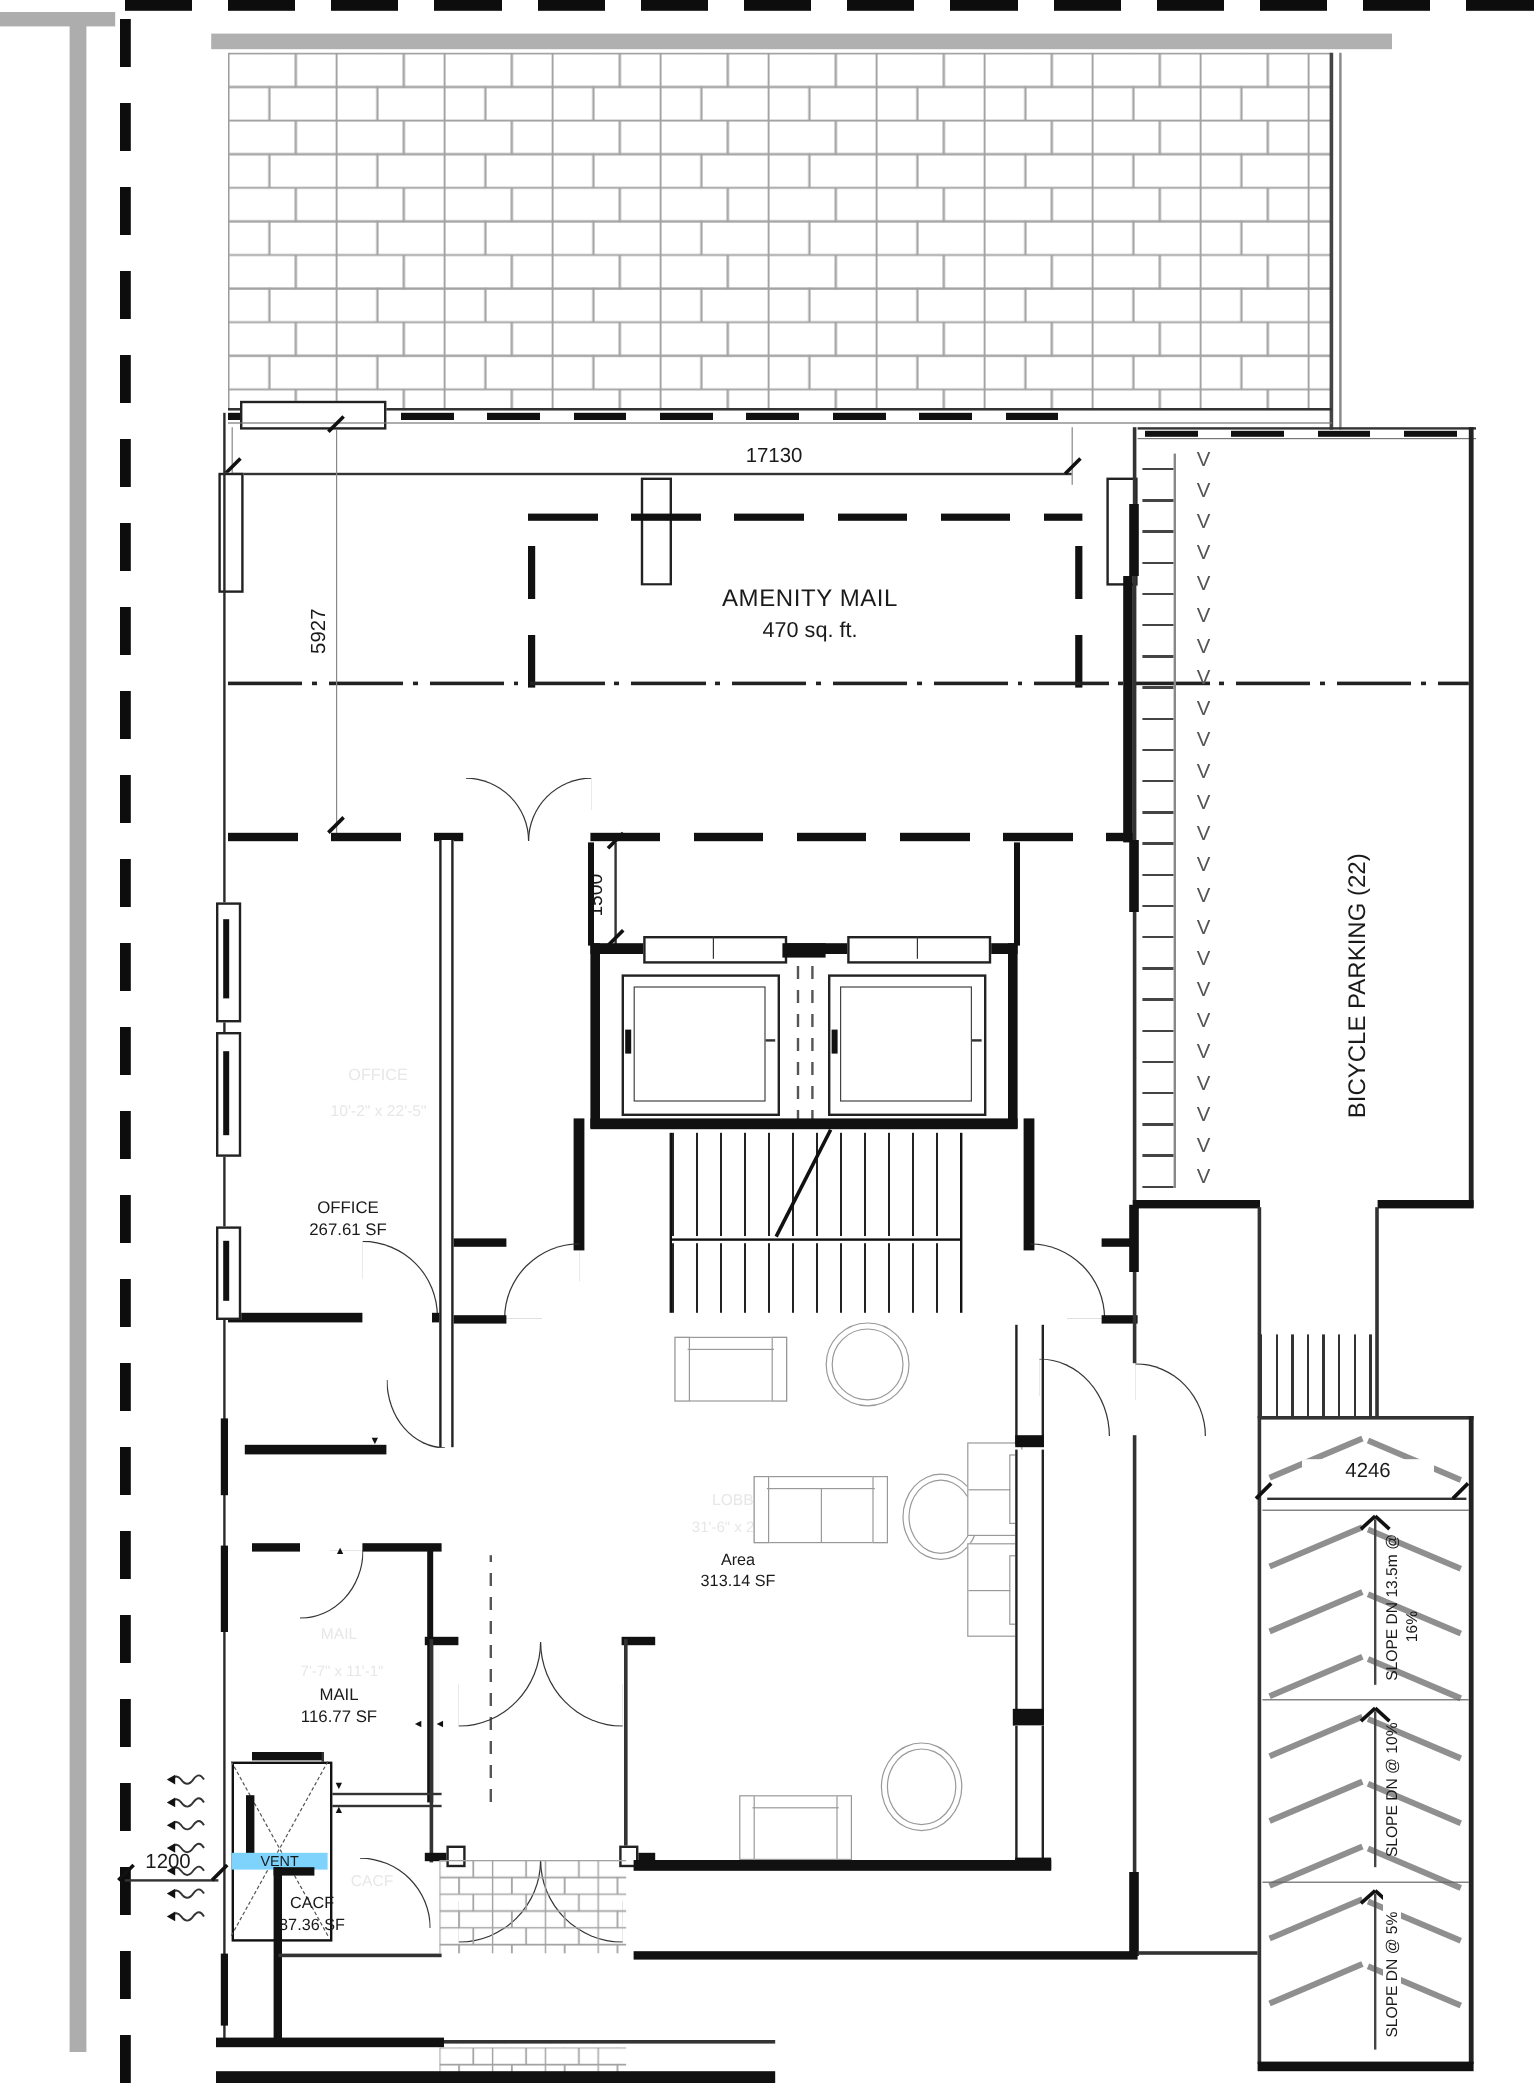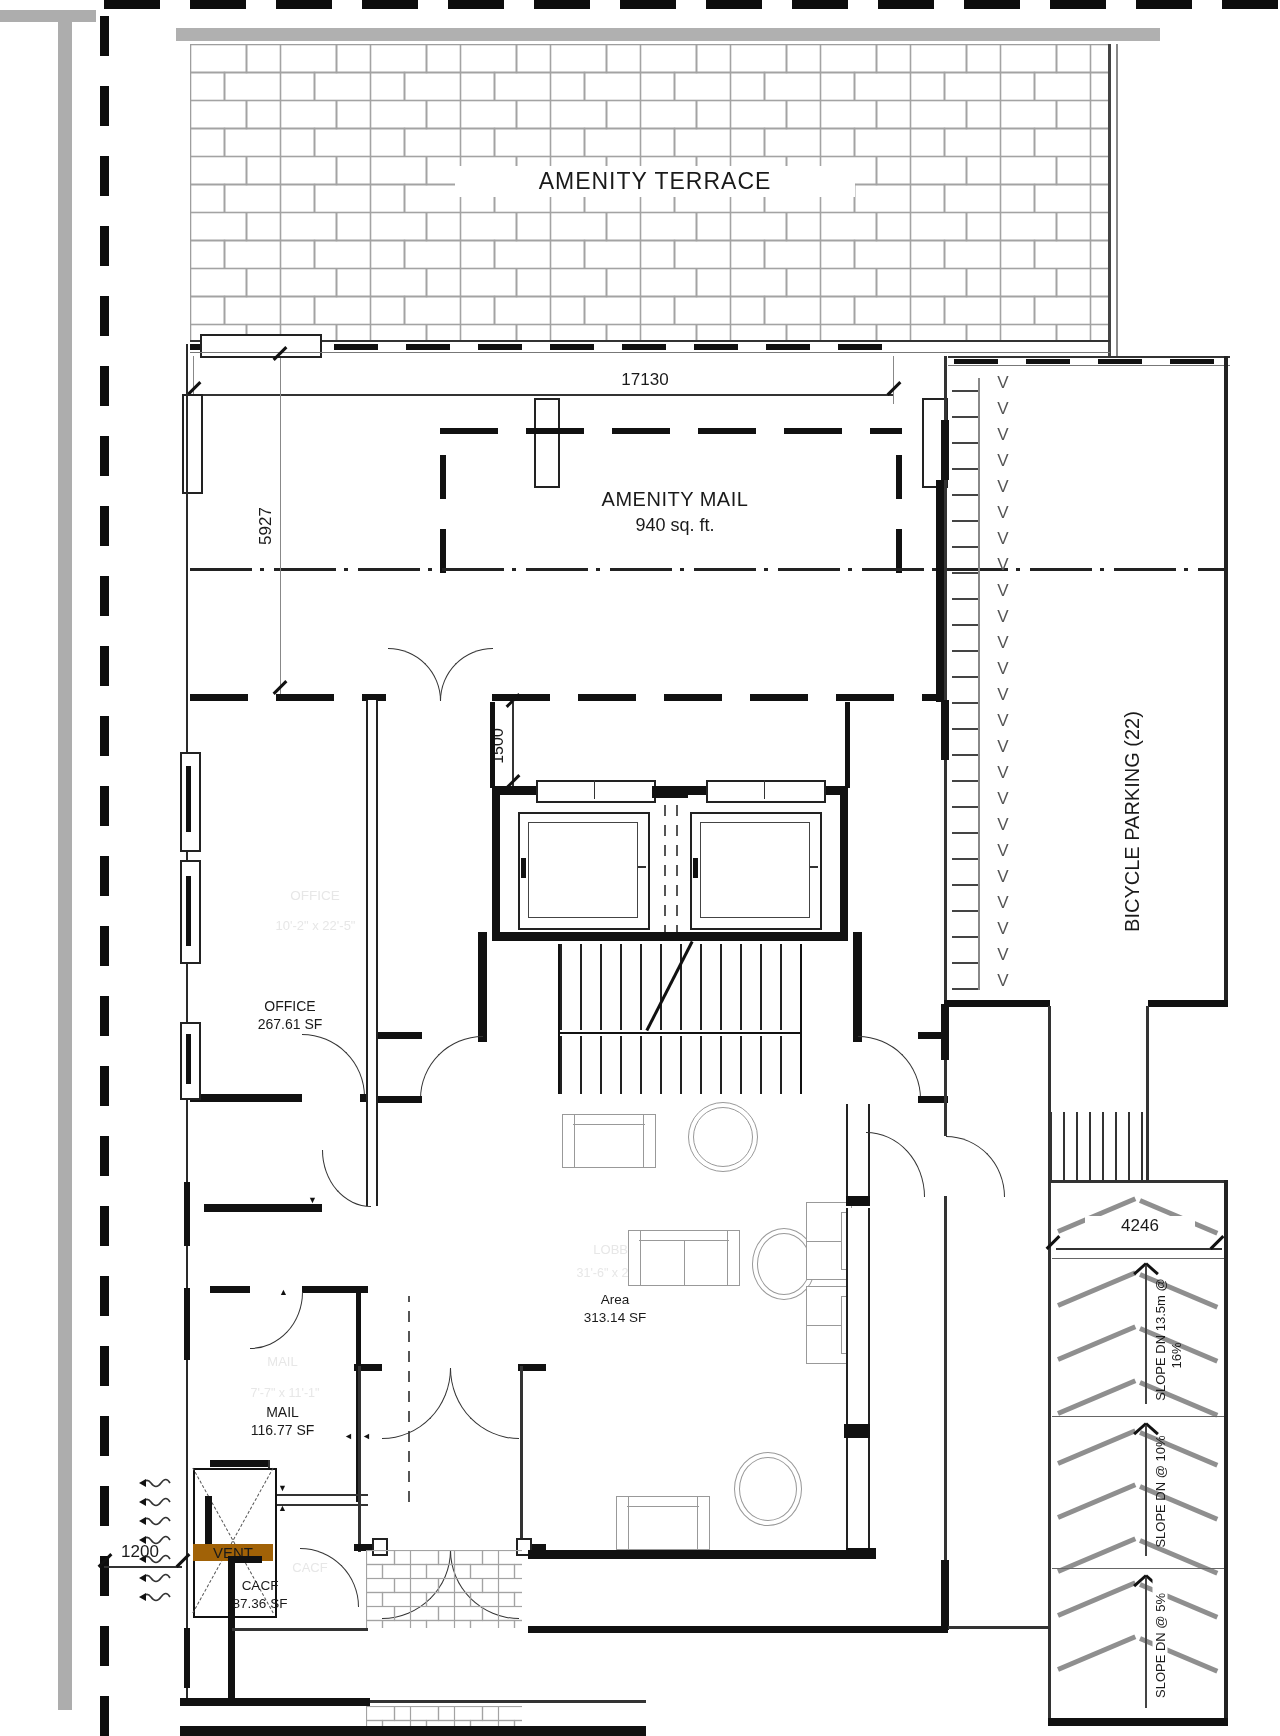--- a/index.html
+++ b/index.html
@@ -57,21 +57,20 @@
     <defs>
       <pattern id="pv1" width="90" height="56" patternUnits="userSpaceOnUse">
         <rect x="0.5" y="0.5" width="56" height="28" fill="none" stroke="#a3a3a3" stroke-width="1.6"></rect>
         <rect x="56.5" y="0.5" width="34" height="28" fill="none" stroke="#a3a3a3" stroke-width="1.6"></rect>
         <rect x="0.5" y="28.5" width="34" height="28" fill="none" stroke="#a3a3a3" stroke-width="1.6"></rect>
         <rect x="34.5" y="28.5" width="56" height="28" fill="none" stroke="#a3a3a3" stroke-width="1.6"></rect>
       </pattern>
     </defs>
     <rect width="920" height="298" fill="url(#pv1)" stroke="#9a9a9a"></rect>
   </svg>
-  <div class="t" style="left:455px;top:166px;width:400px;font-size:23px;letter-spacing:1px;background:#fff;padding:2px 0">AMENITY TERRACE</div>
   <div class="ln" style="left:1108px;top:44px;width:3px;height:314px;background:#444"></div>
   <div class="ln" style="left:1116px;top:44px;width:2px;height:314px;background:#888"></div>
 
   <div class="ln" style="left:190px;top:340px;width:920px;height:2px"></div>
   <div class="dashW" style="left:190px;top:344px;width:700px;height:6px"></div>
   <div class="frame" style="left:200px;top:334px;width:118px;height:20px"></div>
   <div class="ln" style="left:190px;top:352px;width:920px;height:1px;background:#777"></div>
 
   <div class="ln" style="left:193px;top:356px;width:1px;height:48px;background:#888"></div>
   <div class="ln" style="left:893px;top:356px;width:1px;height:48px;background:#888"></div>
@@ -81,21 +80,21 @@
   <div class="t" style="left:560px;top:370px;width:170px;font-size:17px">17130</div>
 
   <div class="frame" style="left:182px;top:394px;width:17px;height:96px"></div>
   <div class="frame" style="left:534px;top:398px;width:22px;height:86px"></div>
   <div class="frame" style="left:922px;top:398px;width:22px;height:86px"></div>
   <div class="dashH" style="left:440px;top:428px;width:462px;height:6px"></div>
   <div class="dashV" style="left:440px;top:428px;width:6px;height:145px"></div>
   <div class="dashV" style="left:896px;top:428px;width:6px;height:145px"></div>
   <div class="cl" style="left:190px;top:568px;width:1034px;height:3px"></div>
   <div class="t" style="left:500px;top:488px;width:350px;font-size:20px;letter-spacing:.5px;background:#fff">AMENITY MAIL</div>
-  <div class="t" style="left:500px;top:515px;width:350px;font-size:18px;background:#fff">940 sq. ft.</div>
+  <div class="t" style="left:500px;top:515px;width:350px;font-size:18px;background:#fff">470 sq. ft.</div>
   <div class="w" style="left:936px;top:480px;width:8px;height:222px"></div>
 
   <div class="ln" style="left:280px;top:358px;width:1px;height:336px;background:#888"></div>
   <div class="tick" style="left:271px;top:352px"></div>
   <div class="tick" style="left:271px;top:686px"></div>
   <div class="t rot" style="left:236px;top:516px;width:60px;font-size:17px;background:#fff">5927</div>
 
   <div class="dashH" style="left:190px;top:694px;width:196px;height:7px"></div>
   <div class="dashH" style="left:492px;top:694px;width:452px;height:7px"></div>
   <div class="arc" style="left:388px;top:648px;width:52px;height:52px;border-top:1.5px solid #333;border-right:1.5px solid #333;border-top-right-radius:100% 100%"></div>
@@ -183,21 +182,21 @@
   <div class="ln" style="left:270px;top:1494px;width:98px;height:2px"></div>
   <div class="ln" style="left:270px;top:1504px;width:98px;height:2px"></div>
   <div class="ln" style="left:268px;top:1460px;width:2px;height:46px"></div>
   <span class="tri" style="left:278px;top:1484px">▼</span>
   <span class="tri" style="left:278px;top:1504px">▲</span>
 
   <div class="a" style="left:193px;top:1468px;width:80px;height:146px;border:2.5px solid #111;background:#fff"></div>
   <div class="a" style="left:150px;top:1540px;width:166px;border-top:1.5px dashed #555;transform:rotate(61deg)"></div>
   <div class="a" style="left:150px;top:1540px;width:166px;border-top:1.5px dashed #555;transform:rotate(-61deg)"></div>
   <div class="w" style="left:205px;top:1496px;width:7px;height:60px"></div>
-  <div class="t" style="left:193px;top:1544px;width:80px;font-size:15px;background:#a16207">VENT</div>
+  <div class="t" style="left:193px;top:1544px;width:80px;font-size:12px;background:#7dd3fc">VENT</div>
   <svg class="a" style="left:136px;top:1476px" width="36" height="14" viewBox="0 0 36 14">
       <path d="M34 7 Q30 0 25 7 Q20 14 15 7 Q12 3 9 5" fill="none" stroke="#333" stroke-width="1.6"></path>
       <path d="M10 3 L3 7 L10 11 Z" fill="#111"></path>
     </svg>
   <svg class="a" style="left:136px;top:1495px" width="36" height="14" viewBox="0 0 36 14">
       <path d="M34 7 Q30 0 25 7 Q20 14 15 7 Q12 3 9 5" fill="none" stroke="#333" stroke-width="1.6"></path>
       <path d="M10 3 L3 7 L10 11 Z" fill="#111"></path>
     </svg>
   <svg class="a" style="left:136px;top:1514px" width="36" height="14" viewBox="0 0 36 14">
       <path d="M34 7 Q30 0 25 7 Q20 14 15 7 Q12 3 9 5" fill="none" stroke="#333" stroke-width="1.6"></path>

